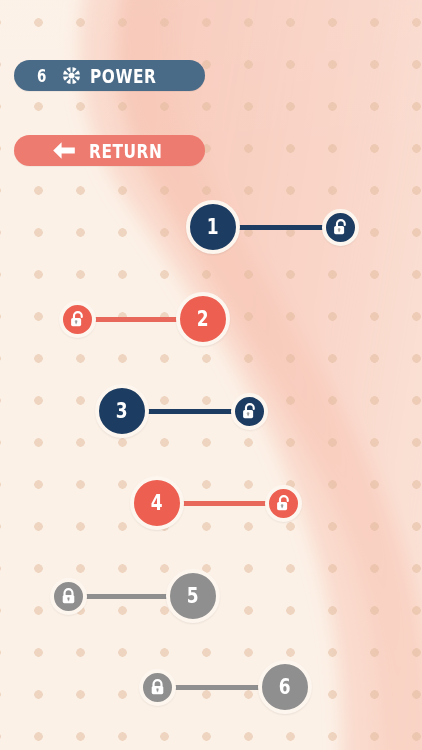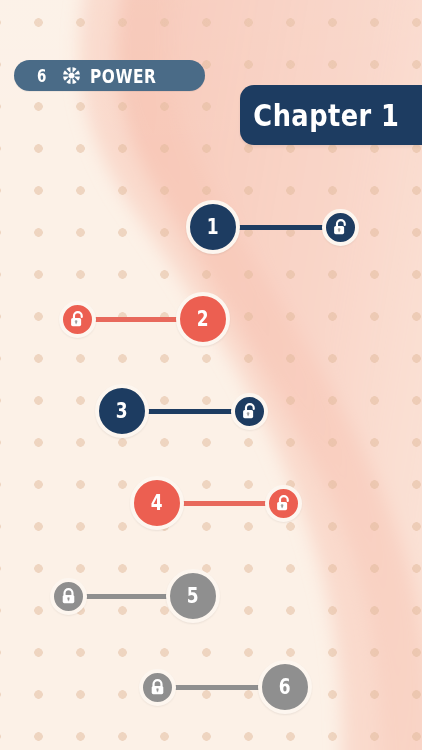--- a/index.html
+++ b/index.html
@@ -258,24 +258,29 @@
           <line x1="0.6" y1="10" x2="19.4" y2="10"></line>
           <line x1="3.2" y1="3.2" x2="16.8" y2="16.8"></line>
           <line x1="16.8" y1="3.2" x2="3.2" y2="16.8"></line>
         </g>
         <circle cx="10" cy="10" r="3.0" fill="#ffffff"></circle>
       </svg>
     </span>
     <div class="power-label">POWER</div>
   </div>
 
-
-  <div class="chapter-banner">
-    <div class="chapter-title">Chapter 1</div>
+  <div class="pill pill-return">
+    <span class="return-arrow">
+      <svg width="24" height="19" viewBox="0 0 24 19" xmlns="http://www.w3.org/2000/svg">
+        <path d="M9.6 1.2 L1.2 9.5 L9.6 17.8 L9.6 12.6 L22.8 12.6 L22.8 6.4 L9.6 6.4 Z" fill="#ffffff"></path>
+      </svg>
+    </span>
+    <div class="return-label">RETURN</div>
   </div>
+
 
   <div class="level-map" id="level-map">
       <div class="level-row" style="top: 227px; left: 0px; width: 100%;">
         <div class="connector c-navy" style="left: 213px; width: 127px;"></div>
         <div class="node node-lock v-navy" style="left: 340px; top: 0px;">
           <svg width="19" height="19" viewBox="0 0 22 22">
             <path d="M6.9 9.4 L6.9 6.9 A4.5 4.5 0 0 1 15.9 6.9 L15.9 8.0" fill="none" stroke="#ffffff" stroke-width="2.5" stroke-linecap="round"></path>
             <rect x="3.6" y="9.2" width="11.6" height="9.6" rx="1.9" fill="#ffffff"></rect>
             <circle cx="9.4" cy="13.2" r="1.55" fill="rgba(0,0,0,0.28)"></circle>
             <rect x="8.55" y="13.1" width="1.7" height="3.4" rx="0.8" fill="rgba(0,0,0,0.28)"></rect>

